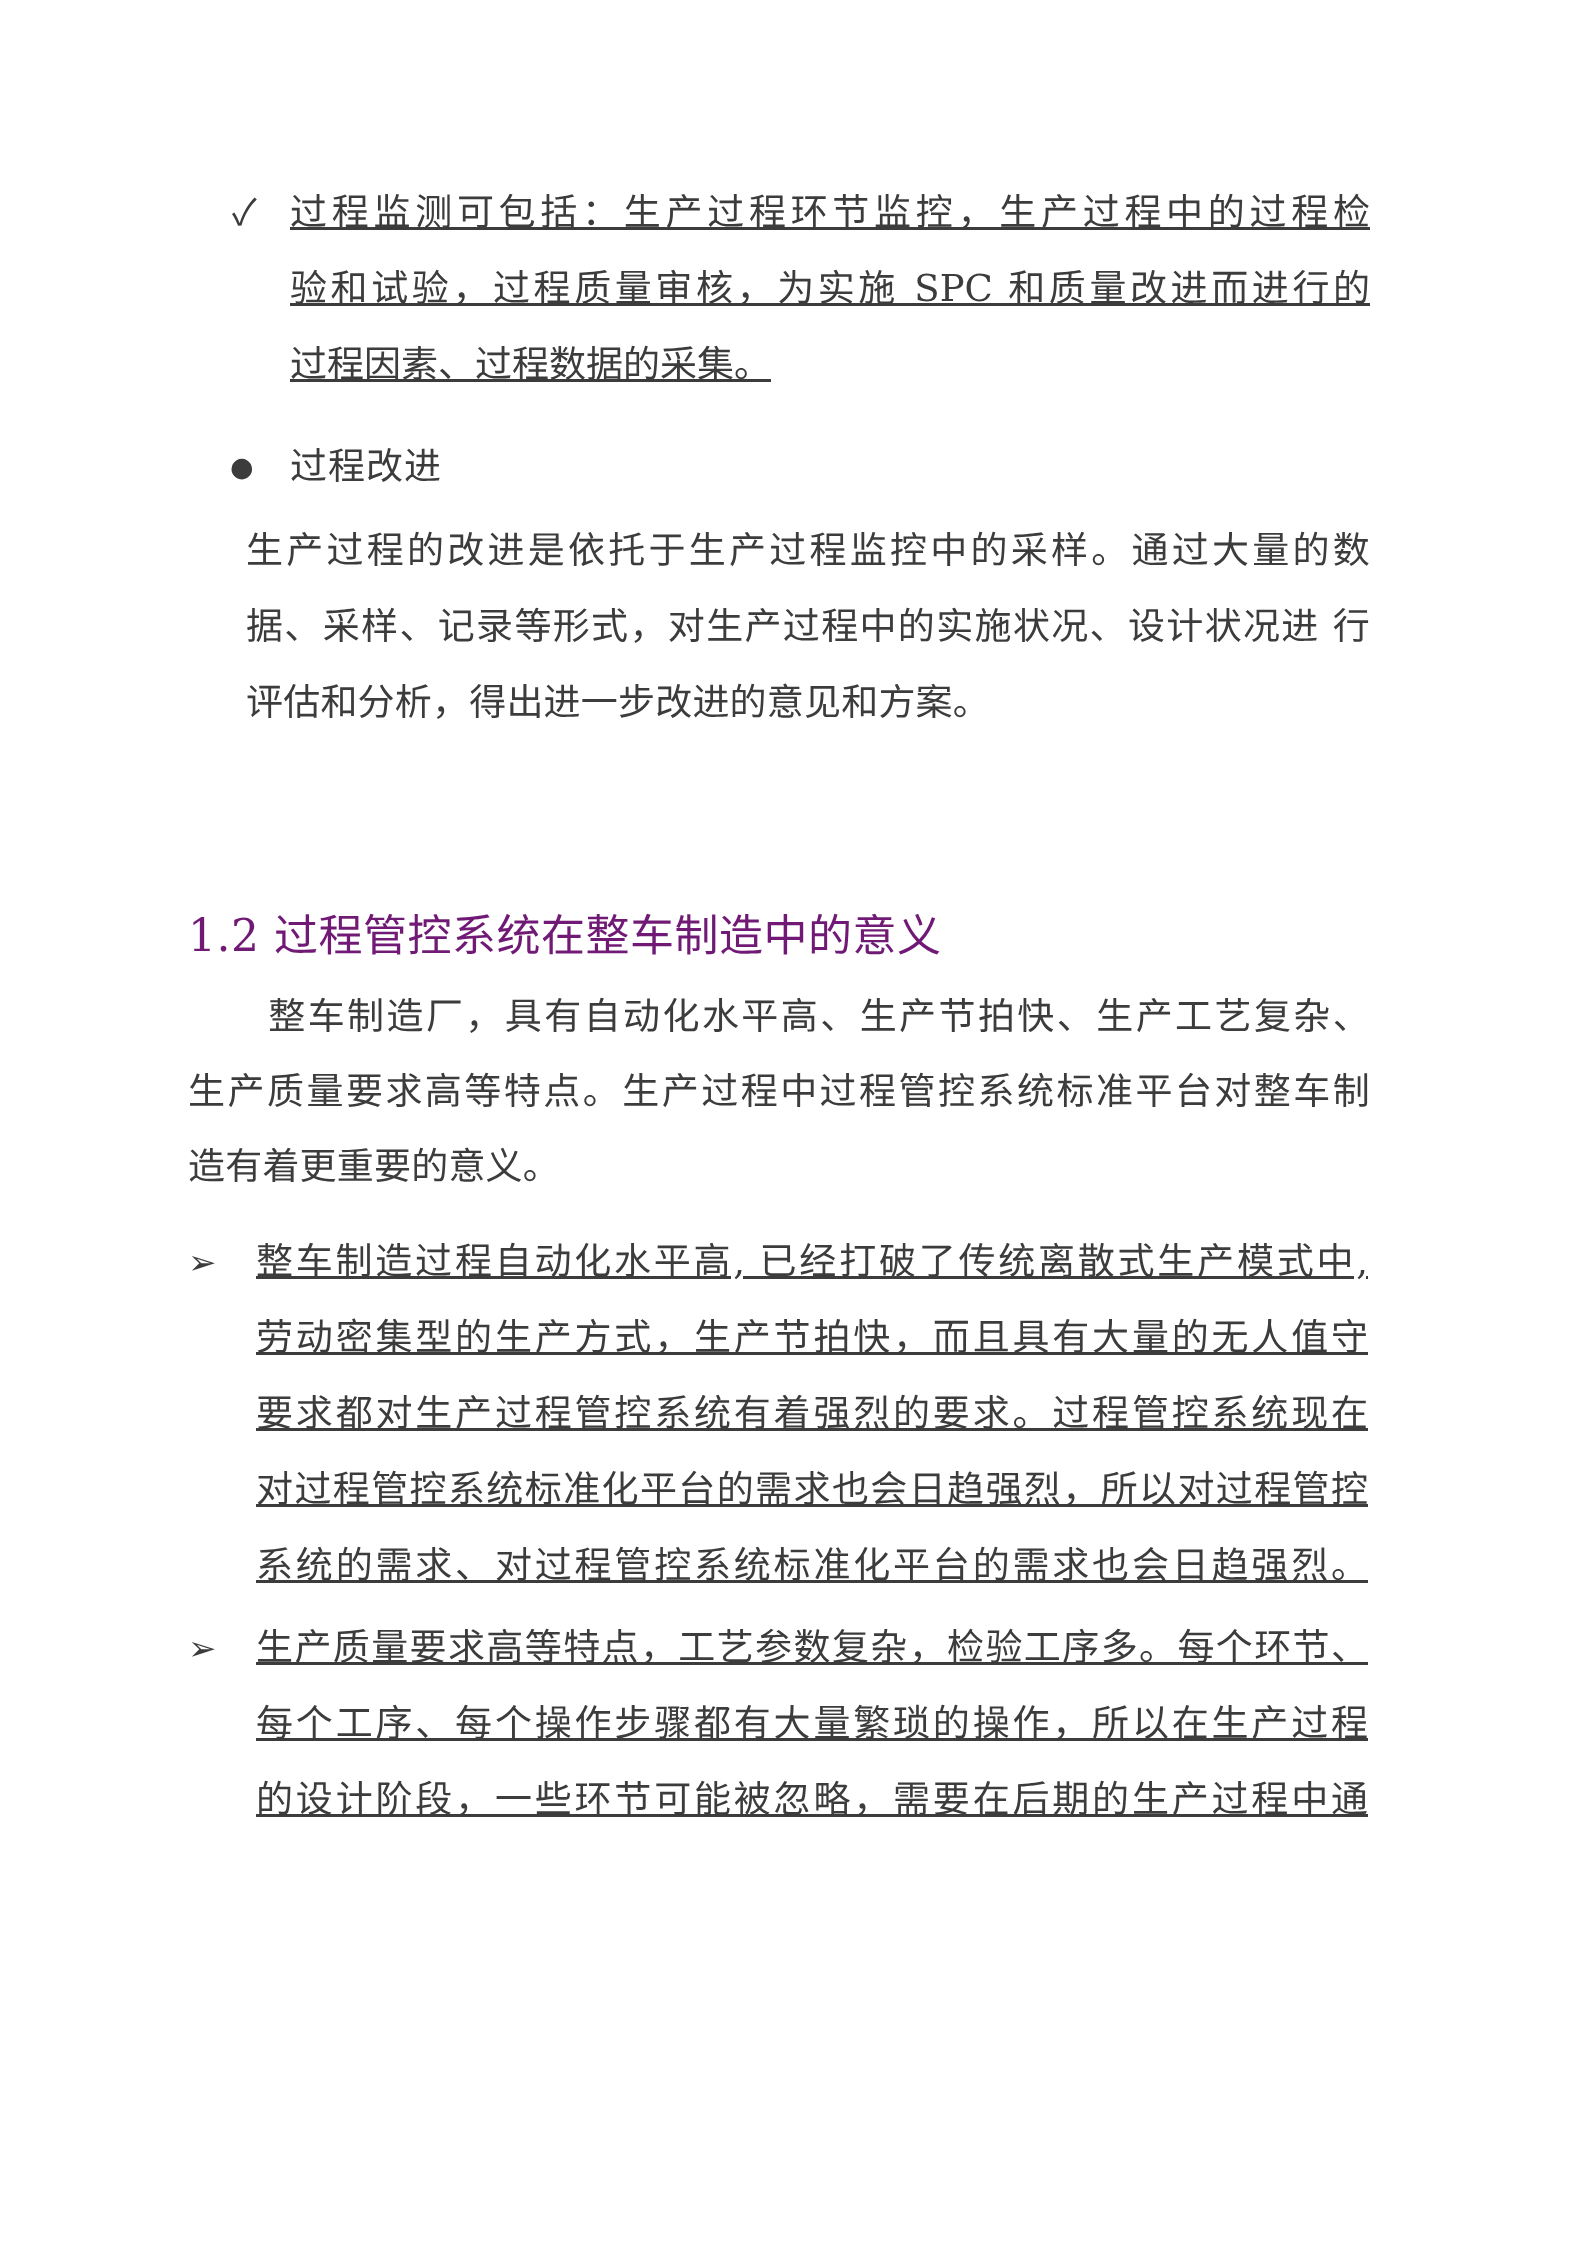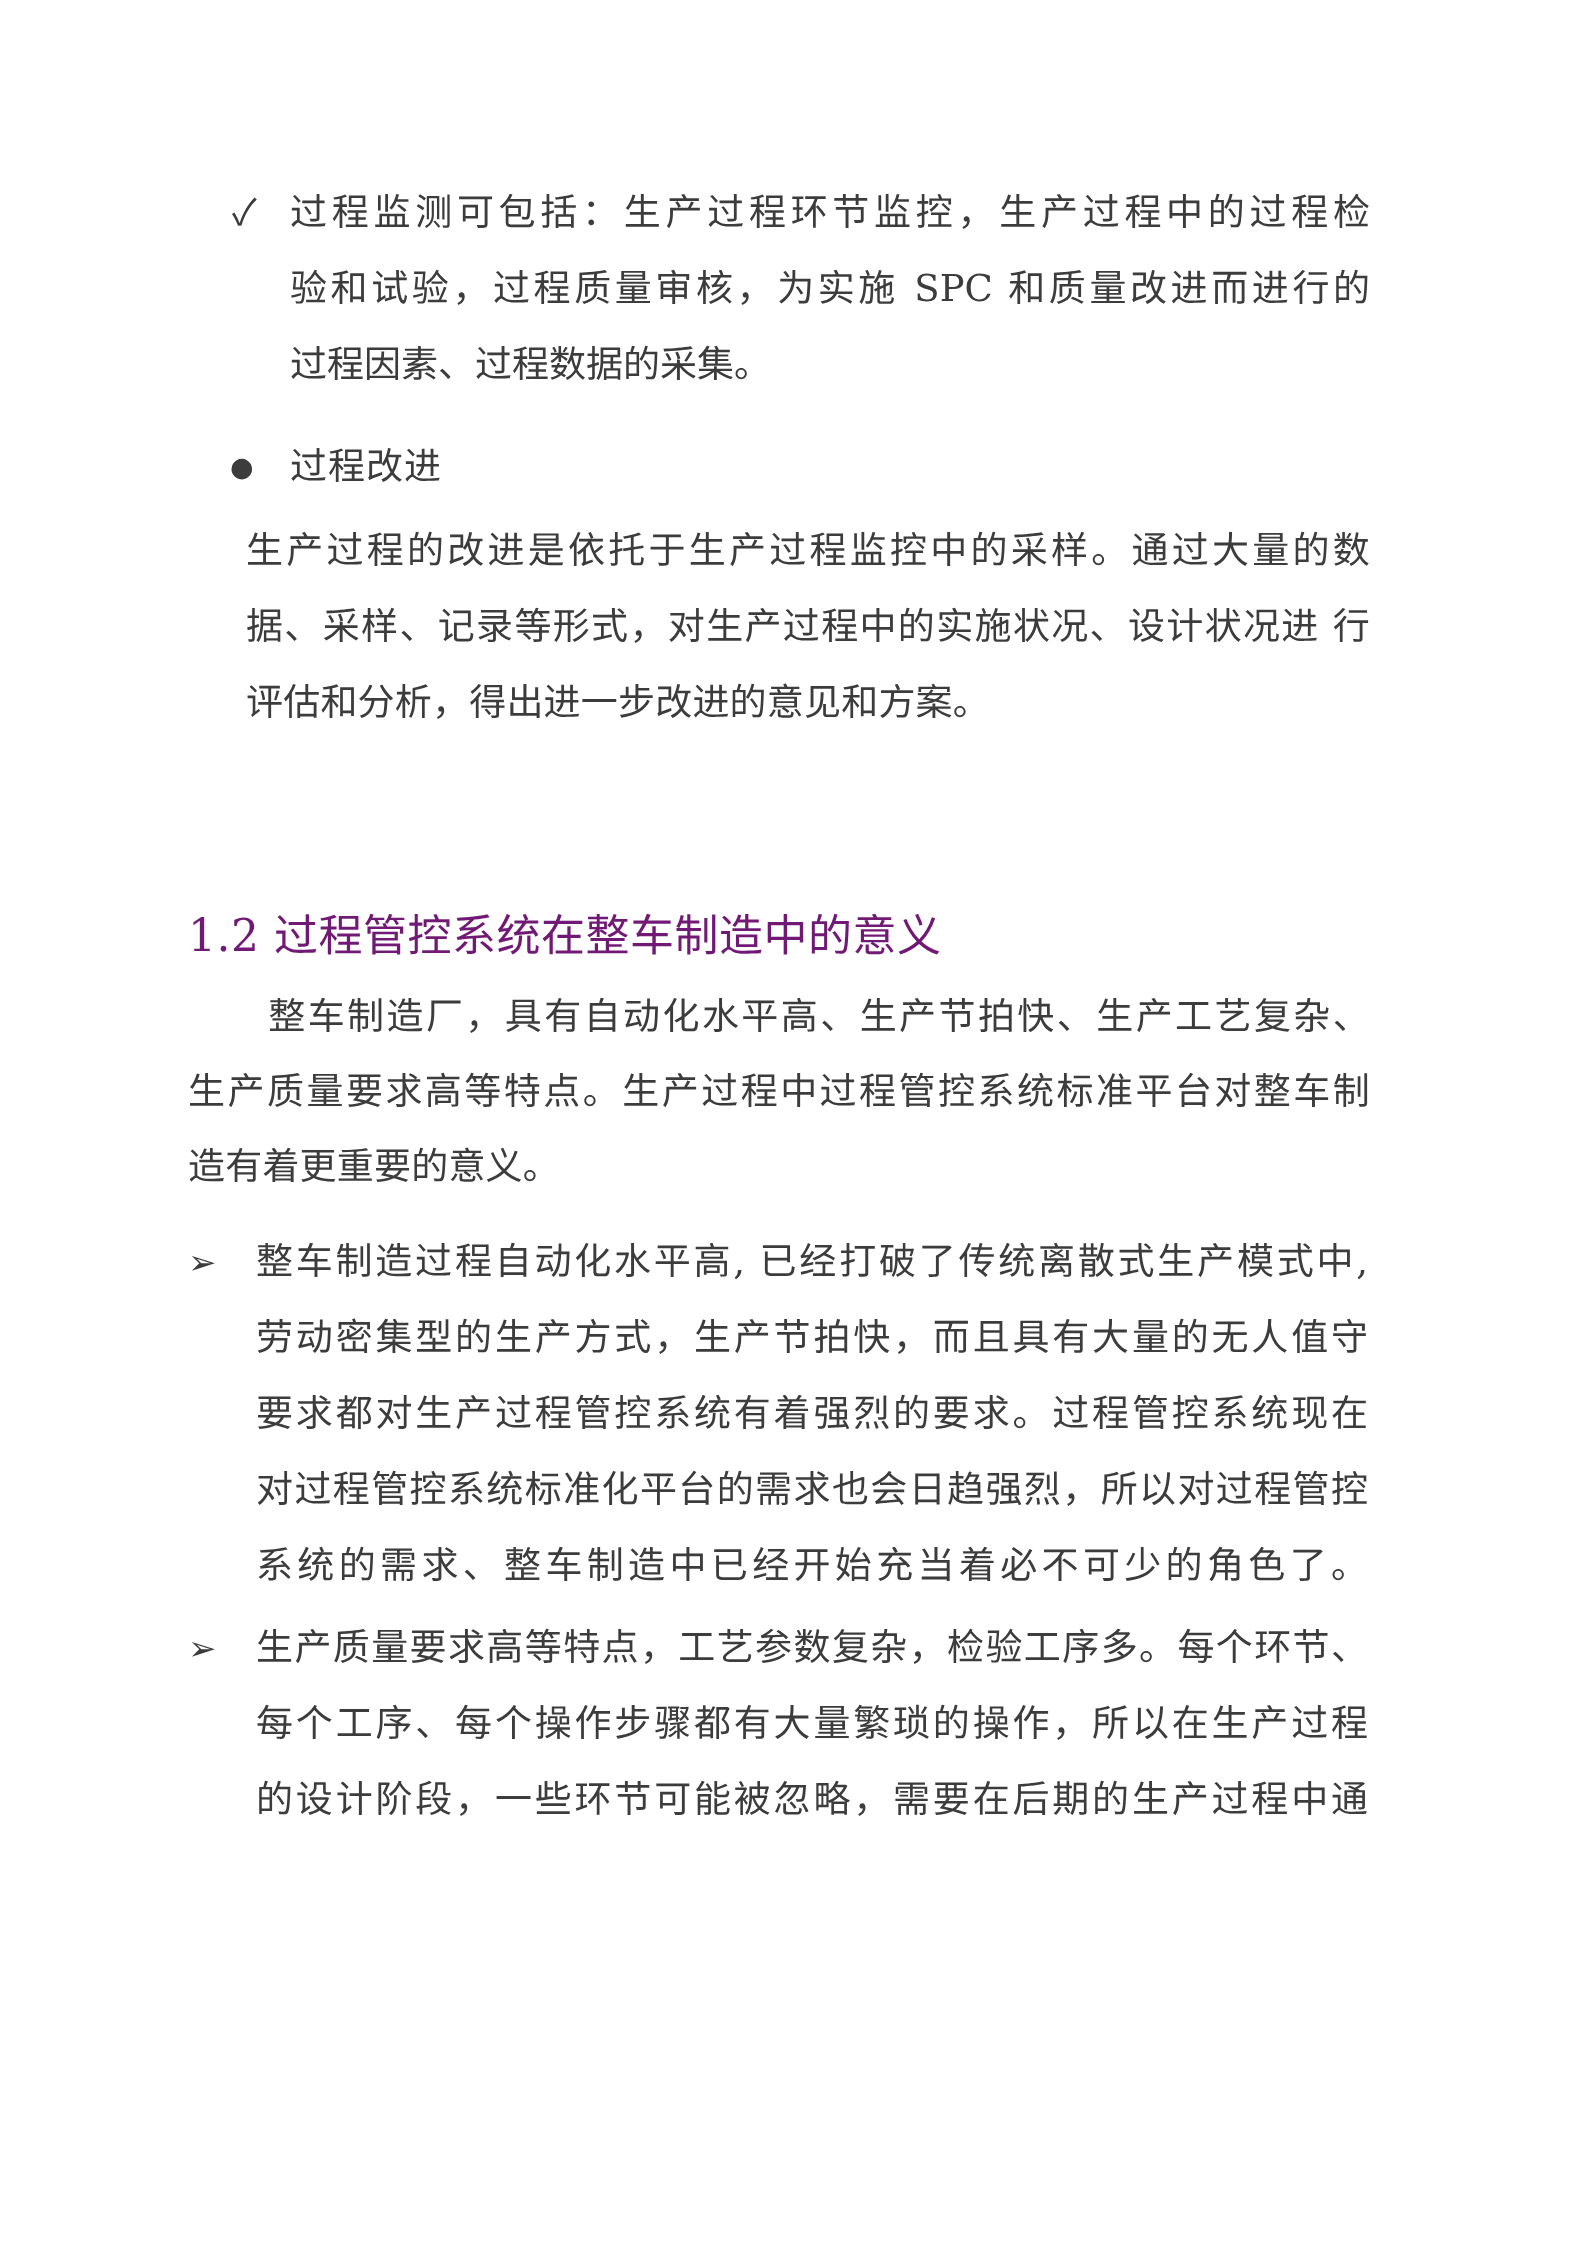--- a/index.html
+++ b/index.html
@@ -78,20 +78,21 @@
     font-size: 37px;
     line-height: 76px;
     text-align: justify;
     text-justify: inter-character;
     color: #3c3c3c;
   }
 
   
   .btext > span.line {
     display: block;
+    text-decoration: underline;
   }
   .btext > span.line.jst {
     text-align: justify;
     text-align-last: justify;
   }
 
   
   .block-check {
     margin-top: 0;
   }
@@ -193,21 +194,21 @@
 
     <div class="spacer-sm"></div>
 
     <div class="bullet-row block-arrow">
       <span class="marker arrow">➢</span>
       <div class="btext">
         <span class="line jst">整车制造过程自动化水平高, 已经打破了传统离散式生产模式中,</span>
         <span class="line jst">劳动密集型的生产方式，生产节拍快，而且具有大量的无人值守</span>
         <span class="line jst">要求都对生产过程管控系统有着强烈的要求。过程管控系统现在</span>
         <span class="line jst">对过程管控系统标准化平台的需求也会日趋强烈，所以对过程管控</span>
-        <span class="line jst">系统的需求、整车制造中已经开始充当着必不可少的角色了。</span>
+        <span class="line jst">系统的需求、对过程管控系统标准化平台的需求也会日趋强烈。</span>
       </div>
     </div>
 
     <div class="bullet-row block-arrow">
       <span class="marker arrow">➢</span>
       <div class="btext">
         <span class="line jst">生产质量要求高等特点，工艺参数复杂，检验工序多。每个环节、</span>
         <span class="line jst">每个工序、每个操作步骤都有大量繁琐的操作，所以在生产过程</span>
         <span class="line jst">的设计阶段，一些环节可能被忽略，需要在后期的生产过程中通</span>
       </div>

